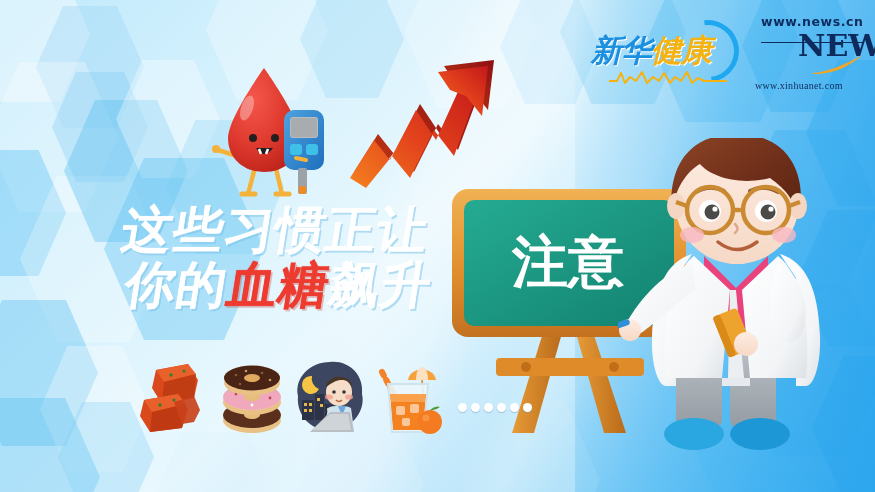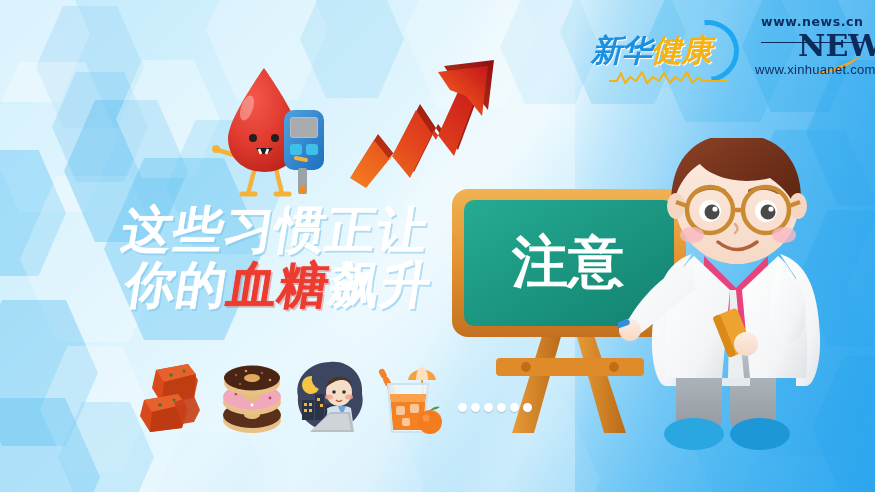--- a/index.html
+++ b/index.html
@@ -50,22 +50,22 @@
   .nx-logo { position:relative; width:112px; height:78px; }
   .nx-top { position:absolute; top:0; left:10px; font-size:12.5px; color:#0d2b5c; letter-spacing:.6px;
             font-family:"DejaVu Sans","Liberation Sans",sans-serif; font-weight:bold;
             border-bottom:1.5px solid #0d2b5c; padding-bottom:13px; }
   .nx-mid { position:absolute; top:18px; left:4px; width:104px; height:46px; }
   .nx-news { position:absolute; left:2px; top:0px; font-size:30px; font-weight:bold; color:#0d2b5c;
              font-family:"DejaVu Serif","Liberation Serif",serif; line-height:.9;margin-left:41px; }
   .nx-cn { position:absolute; left:42px; top:-1px; font-size:21px; font-weight:bold; color:#d4202a;
            font-family:"DejaVu Sans","Liberation Sans",sans-serif; letter-spacing:0px;}
   .nx-swoosh { position:absolute; right:-4px; top:22px; width:52px; height:20px; }
-  .nx-bot { position:absolute; bottom:15px; left:4px; font-size:13px; color:#0d2b5c; letter-spacing:.3px;
-            font-family:Liberation Sans, sans-serif; }
+  .nx-bot { position:absolute; bottom:1px; left:4px; font-size:10px; color:#0d2b5c; letter-spacing:.3px;
+            font-family:Liberation Serif, serif; }
 
   
   #headline { position:absolute; left:118px; top:205px; z-index:30; transform:skewX(-9deg); }
   .hl-line { font-size:50px; font-weight:bold; line-height:1.02; white-space:nowrap;
              font-family:"DejaVu Sans","Liberation Sans",sans-serif; letter-spacing:1px; }
   .hl-line.l2 { margin-top:4px; margin-left:12px; }
   .hl-w { color:#ffffff; text-shadow:0 0 1px #fff, 2px 2px 0 rgba(120,195,235,.55); }
   .hl-r { color:#ee3b30; text-shadow:0 0 1px #ee3b30, 2px 2px 0 rgba(200,90,80,.35); }
 
   

